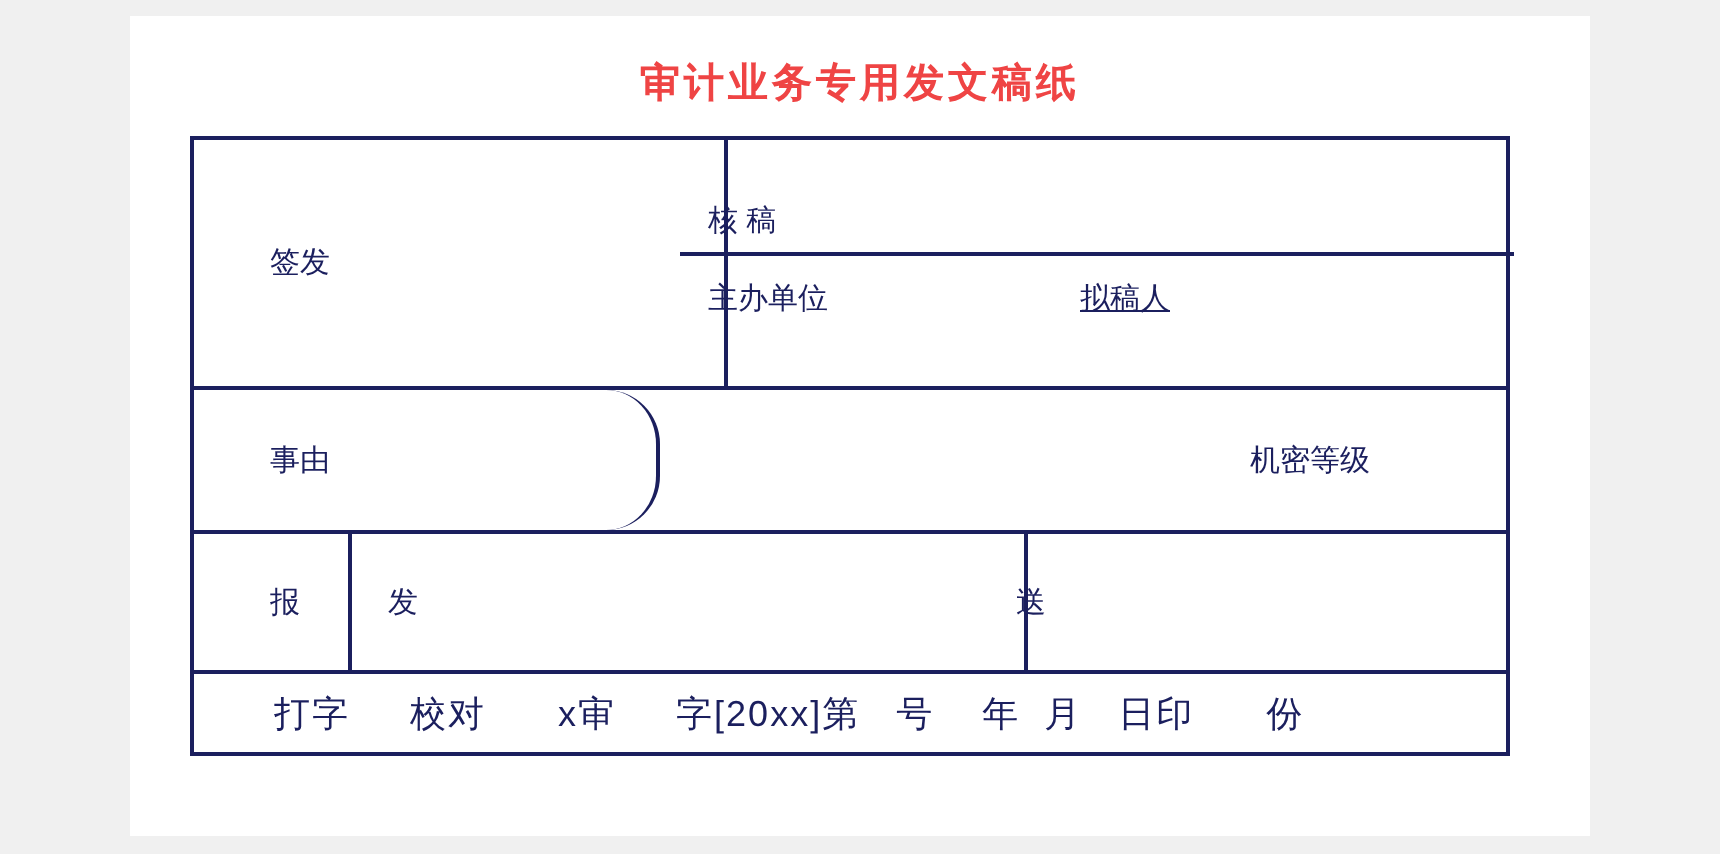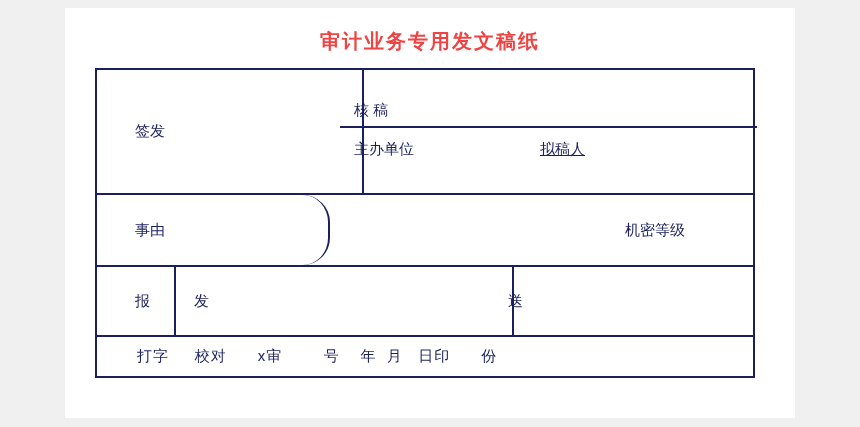--- a/index.html
+++ b/index.html
@@ -92,21 +92,21 @@
   #c-bao  { left: 0;   top: 0; width: 55px;  height: 100%; padding-left: 14px; }
   #c-fa   { left: 55px; top: 0; width: 338px; height: 100%; padding-left: 18px; }
   #c-song { left: 393px; top: 0; width: 267px; height: 100%; padding-left: 18px; }
 
   
   #footer-row {
     display: flex;
     align-items: center;
     height: 100%;
     padding-left: 40px;
-    font-size: 15px;
+    font-size: 18px;
     letter-spacing: 1px;
   }
   #footer-row span { white-space: pre; }
 </style>
 </head>
 <body>
 
 <div id="page">
 
   <div id="title">审计业务专用发文稿纸</div>
@@ -150,20 +150,21 @@
     </div>
 
     <div class="row r4">
       <div id="footer-row">
         <span>打字</span>
         <span>&nbsp;&nbsp;&nbsp;&nbsp;&nbsp;</span>
         <span>校对</span>
         <span>&nbsp;&nbsp;&nbsp;&nbsp;&nbsp;&nbsp;</span>
         <span>x审</span>
         <span>&nbsp;&nbsp;&nbsp;&nbsp;&nbsp;</span>
+        <span>字[20xx]第</span>
         <span>&nbsp;&nbsp;&nbsp;</span>
         <span>号</span>
         <span>&nbsp;&nbsp;&nbsp;&nbsp;</span>
         <span>年</span>
         <span>&nbsp;&nbsp;</span>
         <span>月</span>
         <span>&nbsp;&nbsp;&nbsp;</span>
         <span>日印</span>
         <span>&nbsp;&nbsp;&nbsp;&nbsp;&nbsp;&nbsp;</span>
         <span>份</span>

